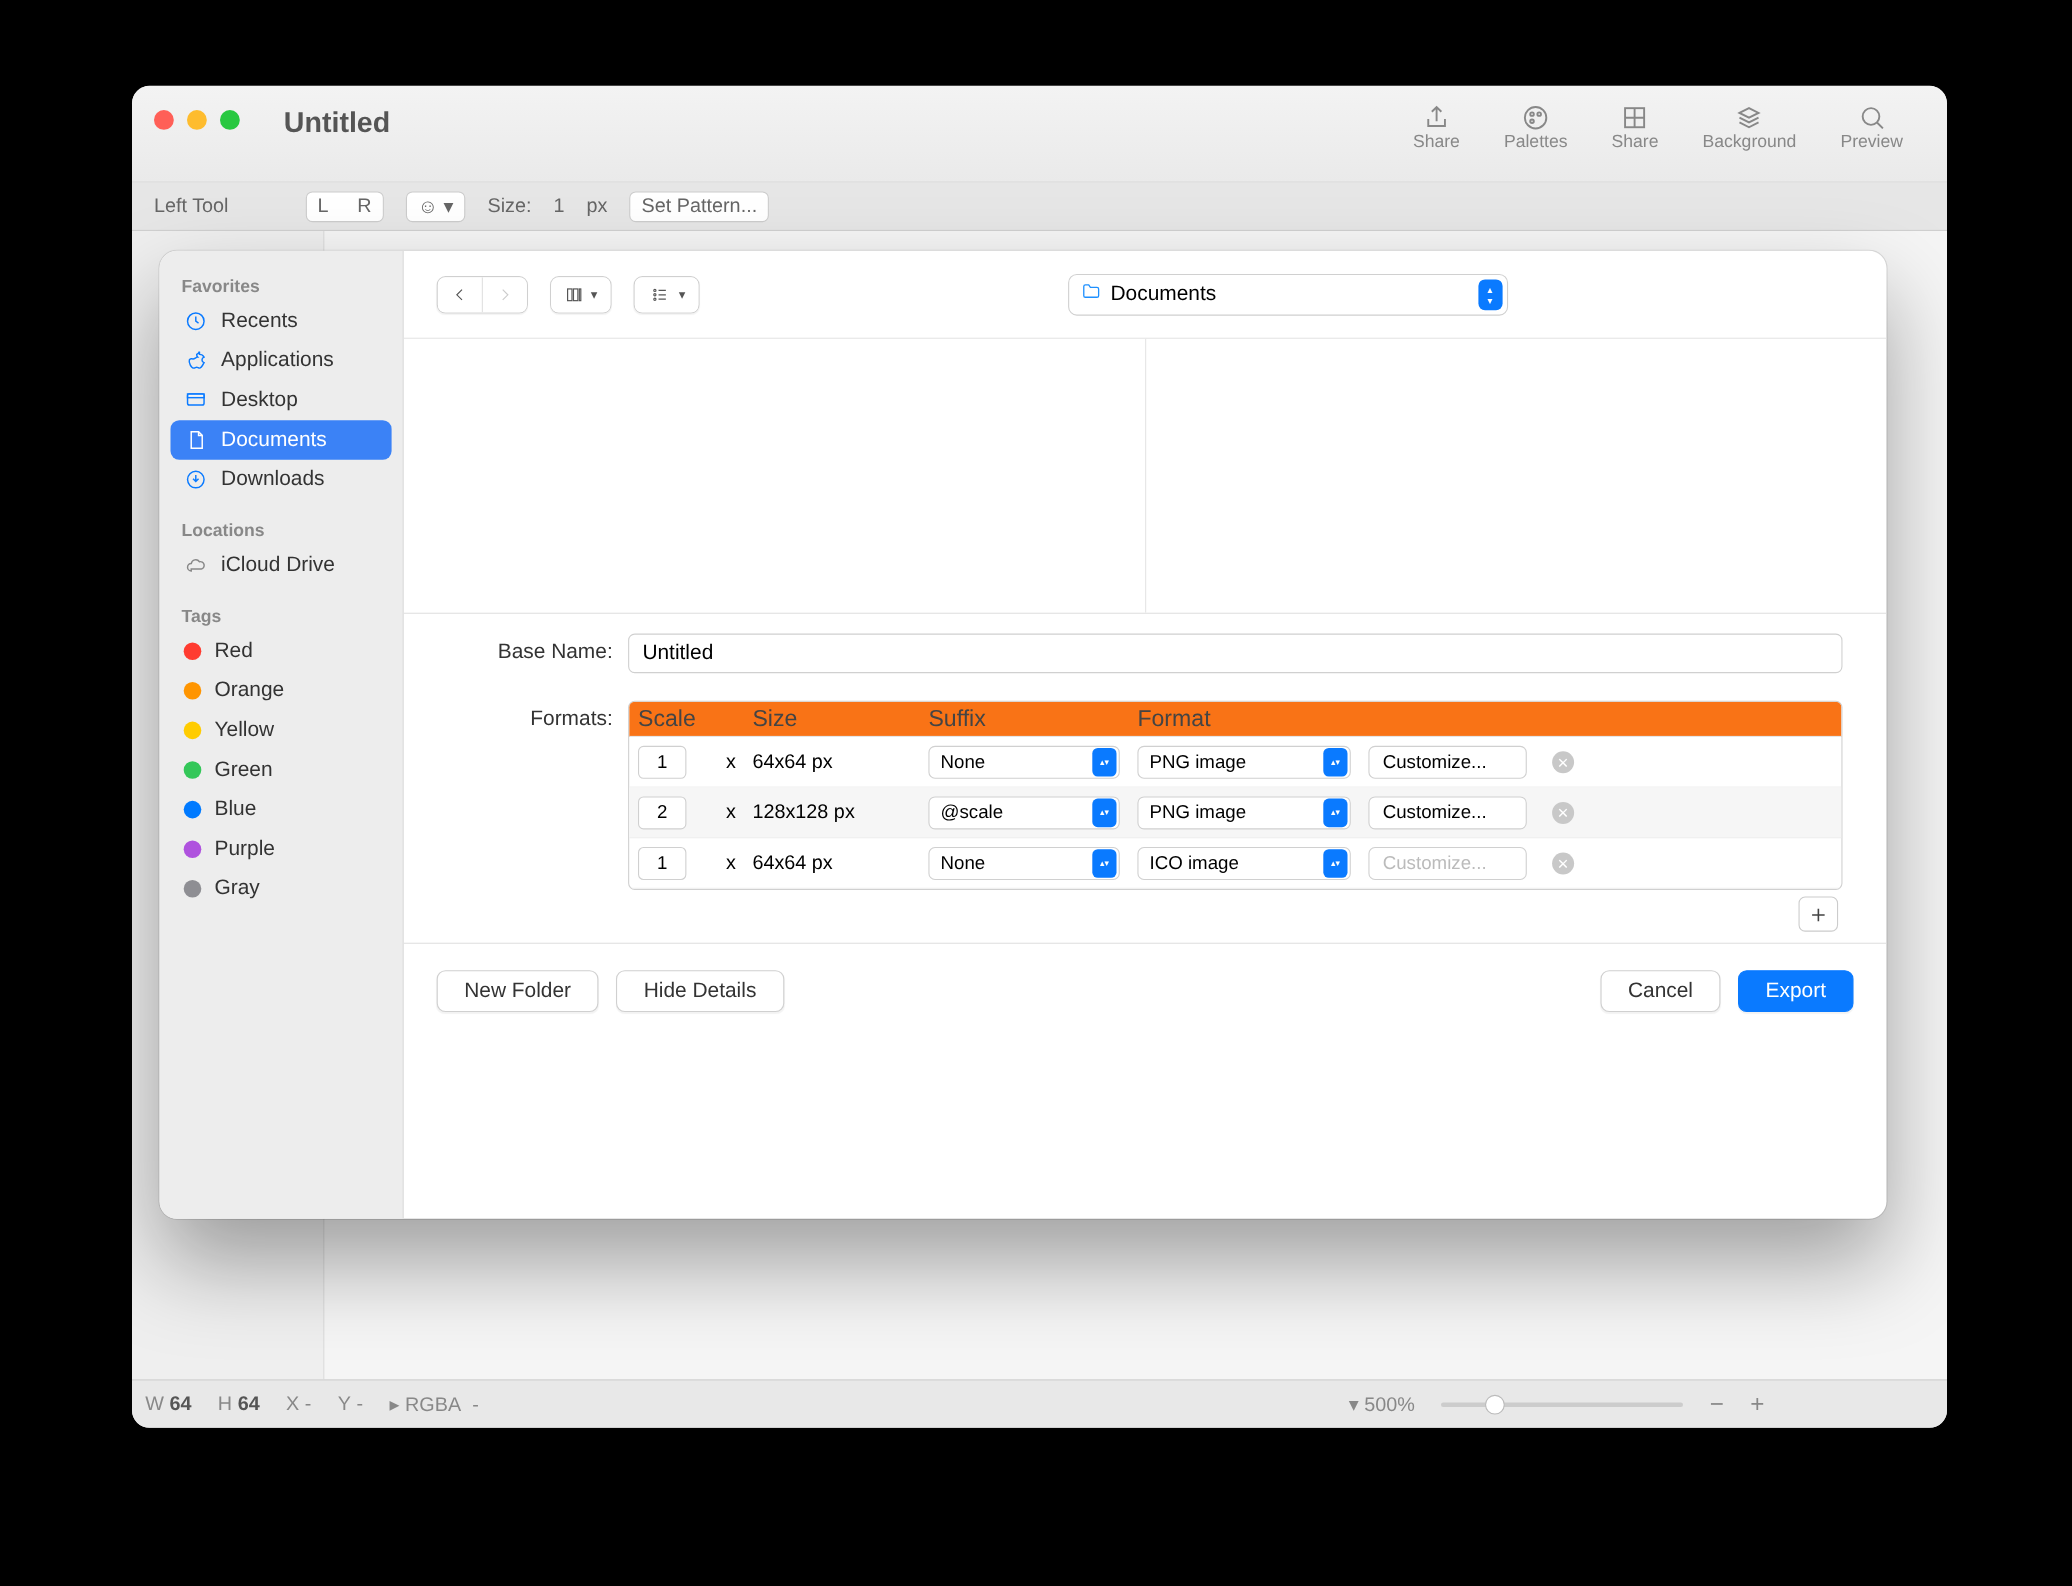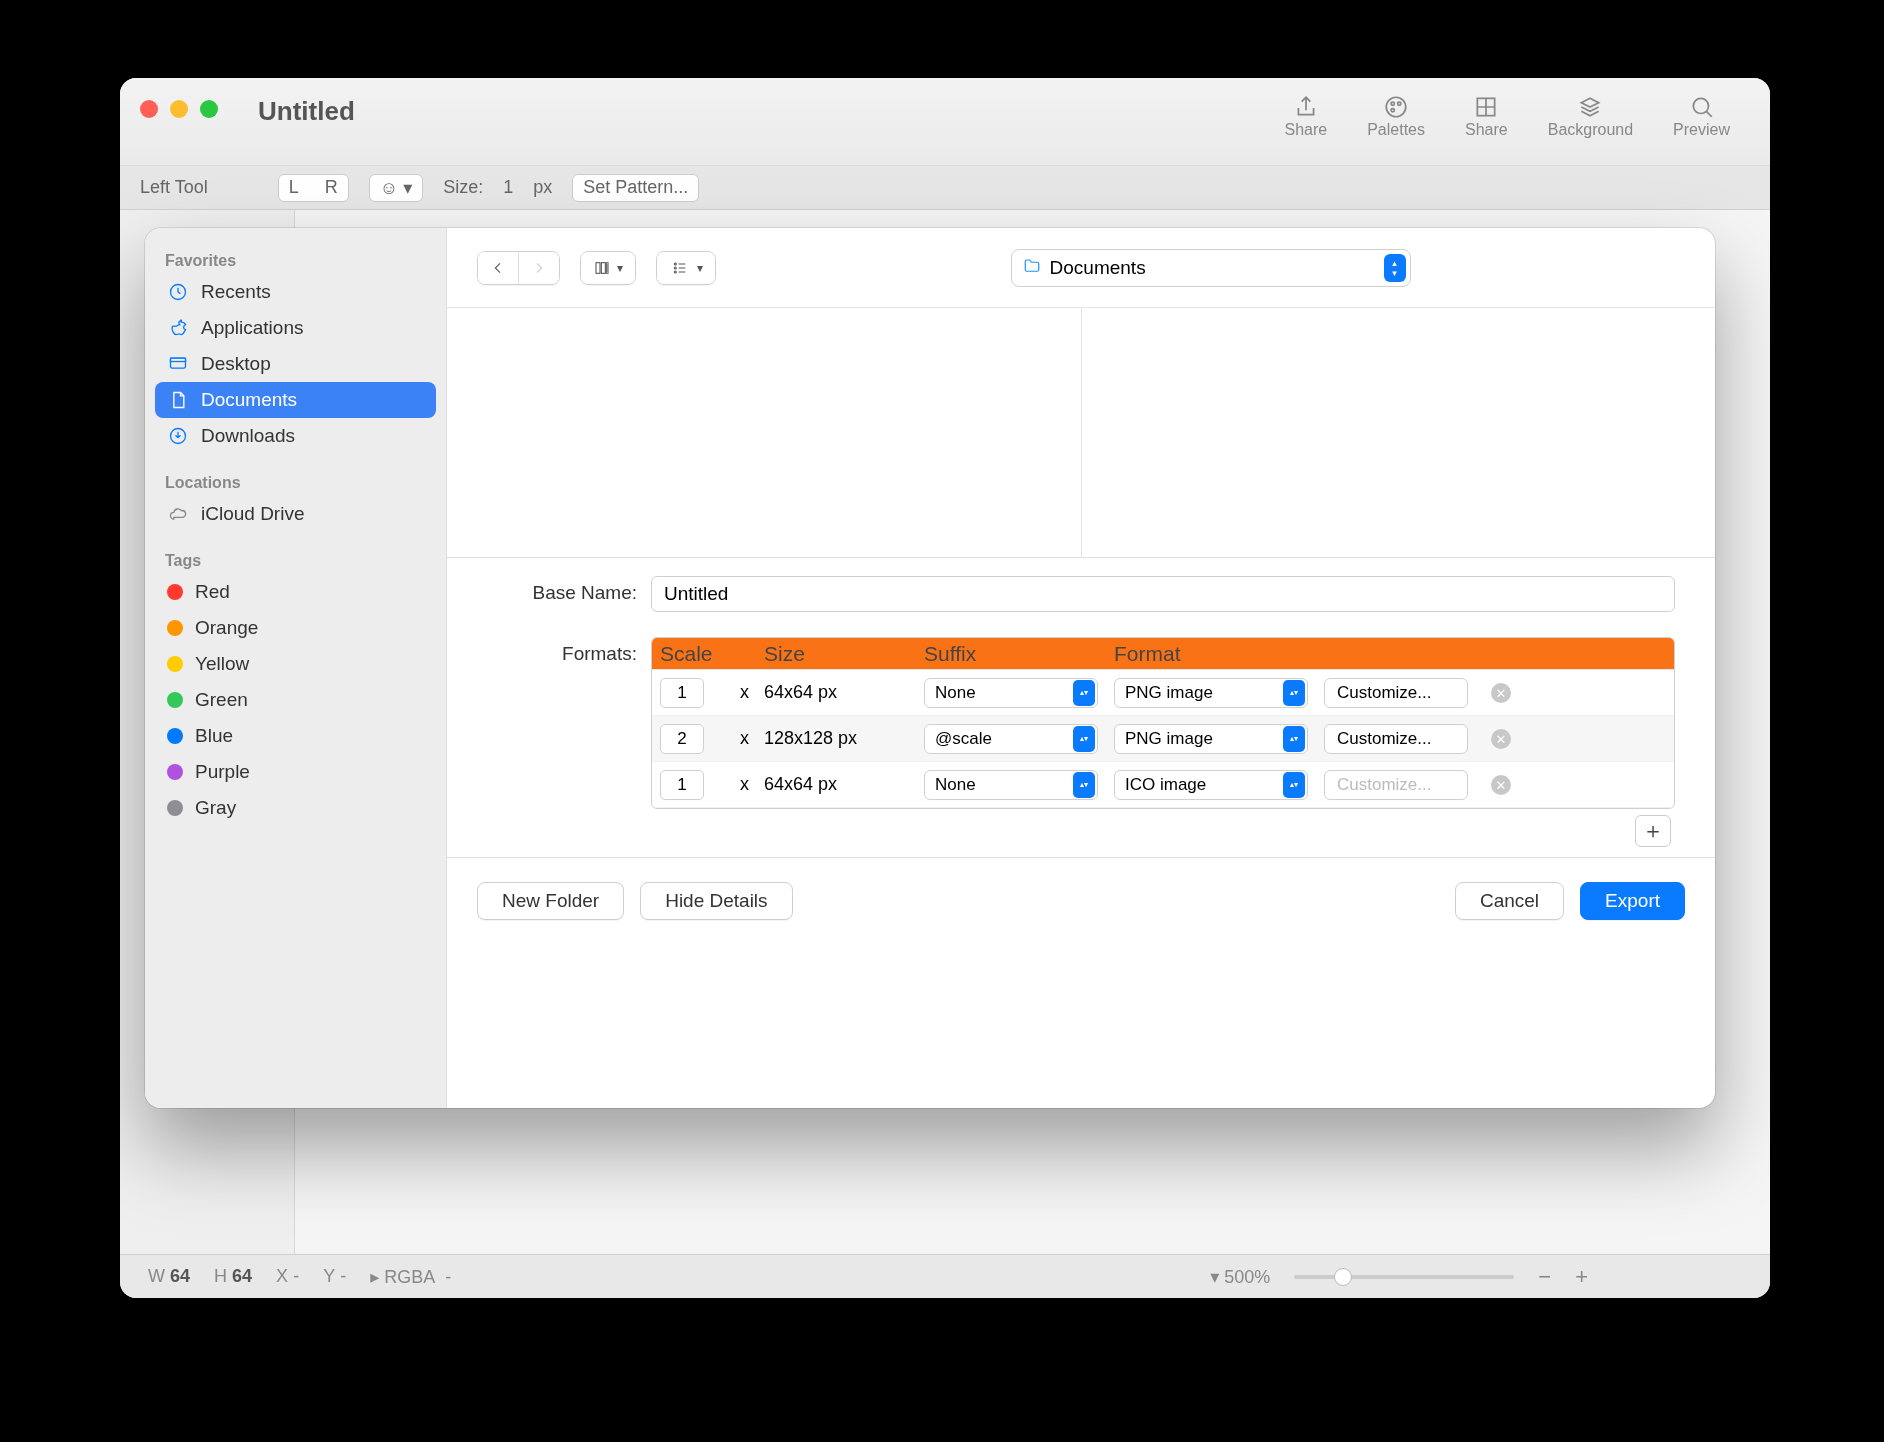--- a/index.html
+++ b/index.html
@@ -10,26 +10,26 @@
   .traffic { display: flex; gap: 12px; margin-top: 6px; margin-right: 40px; }
   .dot { width: 18px; height: 18px; border-radius: 50%; }
   .dot.red { background: #ff5f57; } .dot.yellow { background: #febc2e; } .dot.green { background: #28c840; }
   .title { font-size: 26px; font-weight: 600; color: #555; margin-top: 2px; }
   .tb-spacer { flex: 1; }
   .tb-actions { display: flex; gap: 40px; padding-right: 20px; }
   .tb-action { display: flex; flex-direction: column; align-items: center; color: #888; font-size: 16px; gap: 1px;}
   .tb-action svg { width: 26px; height: 26px; }
   .toolbar2 { height: 44px; background: #e6e6e6; border-bottom: 1px solid #d0d0d0; display: flex; align-items: center; padding: 0 20px; gap: 20px; color: #666; font-size: 18px; }
   .seg { background: #fff; border: 1px solid #ccc; border-radius: 6px; padding: 2px 10px; display: inline-flex; align-items: center; gap: 8px; height: 28px;}
-  .statusbar { position: absolute; bottom: 0; left: 0; right: 0; height: 44px; background: #e8e8e8; border-top: 1px solid #d0d0d0; display: flex; align-items: center; padding: 0 28px; gap: 24px; color: #888; font-size: 18px;}
+  .statusbar { position: absolute; bottom: 0; left: 0; right: 0; height: 44px; background: #e8e8e8; border-top: 1px solid #d0d0d0; display: flex; align-items: center; padding: 0 12px; gap: 24px; color: #888; font-size: 18px;}
   .left-sidebar-app { position: absolute; left: 0; top: 132px; bottom: 44px; width: 175px; background: #efefef; border-right: 1px solid #d8d8d8; padding: 10px 12px; color: #777; font-size: 17px;}
   .canvas-bg { position: absolute; left: 175px; right: 0; top: 132px; bottom: 44px; background: #f5f5f5; }
   .overlay { position: absolute; left: 0; top: 0; right: 0; bottom: 0; background: rgba(0,0,0,0); }
   .sheet { position: absolute; left: 25px; top: 150px; width: 1570px; height: 880px; background: #fff; border-radius: 16px; box-shadow: 0 40px 80px rgba(0,0,0,.35), 0 0 0 1px rgba(0,0,0,.1); display: flex; overflow: hidden;}
-  .sidebar { width: 302px; background: #ededed; padding: 16px 10px; overflow: hidden; border-right: 1px solid #ddd;}
+  .sidebar { width: 222px; background: #ededed; padding: 16px 10px; overflow: hidden; border-right: 1px solid #ddd;}
   .sb-head { font-size: 16px; font-weight: 600; color: #888; padding: 8px 10px 4px;}
   .sb-item { display: flex; align-items: center; gap: 12px; padding: 7px 12px; border-radius: 8px; font-size: 19px; color: #333; }
   .sb-item.selected { background: #3b82f6; color: #fff; }
   .sb-item.selected .sb-icon { color: #fff; }
   .sb-icon { color: #0a7aff; display: inline-flex; width: 22px; justify-content: center;}
   .sb-icon svg { width: 20px; height: 20px; }
   .tag-dot { width: 16px; height: 16px; border-radius: 50%; display: inline-block; }
   .main { flex: 1; display: flex; flex-direction: column; }
   .browser-bar { height: 80px; border-bottom: 1px solid #e5e5e5; display: flex; align-items: center; padding: 0 30px; gap: 20px; }
   .btn-group { display: inline-flex; border: 1px solid #d0d0d0; border-radius: 8px; overflow: hidden; box-shadow: 0 1px 1px rgba(0,0,0,.05);}

